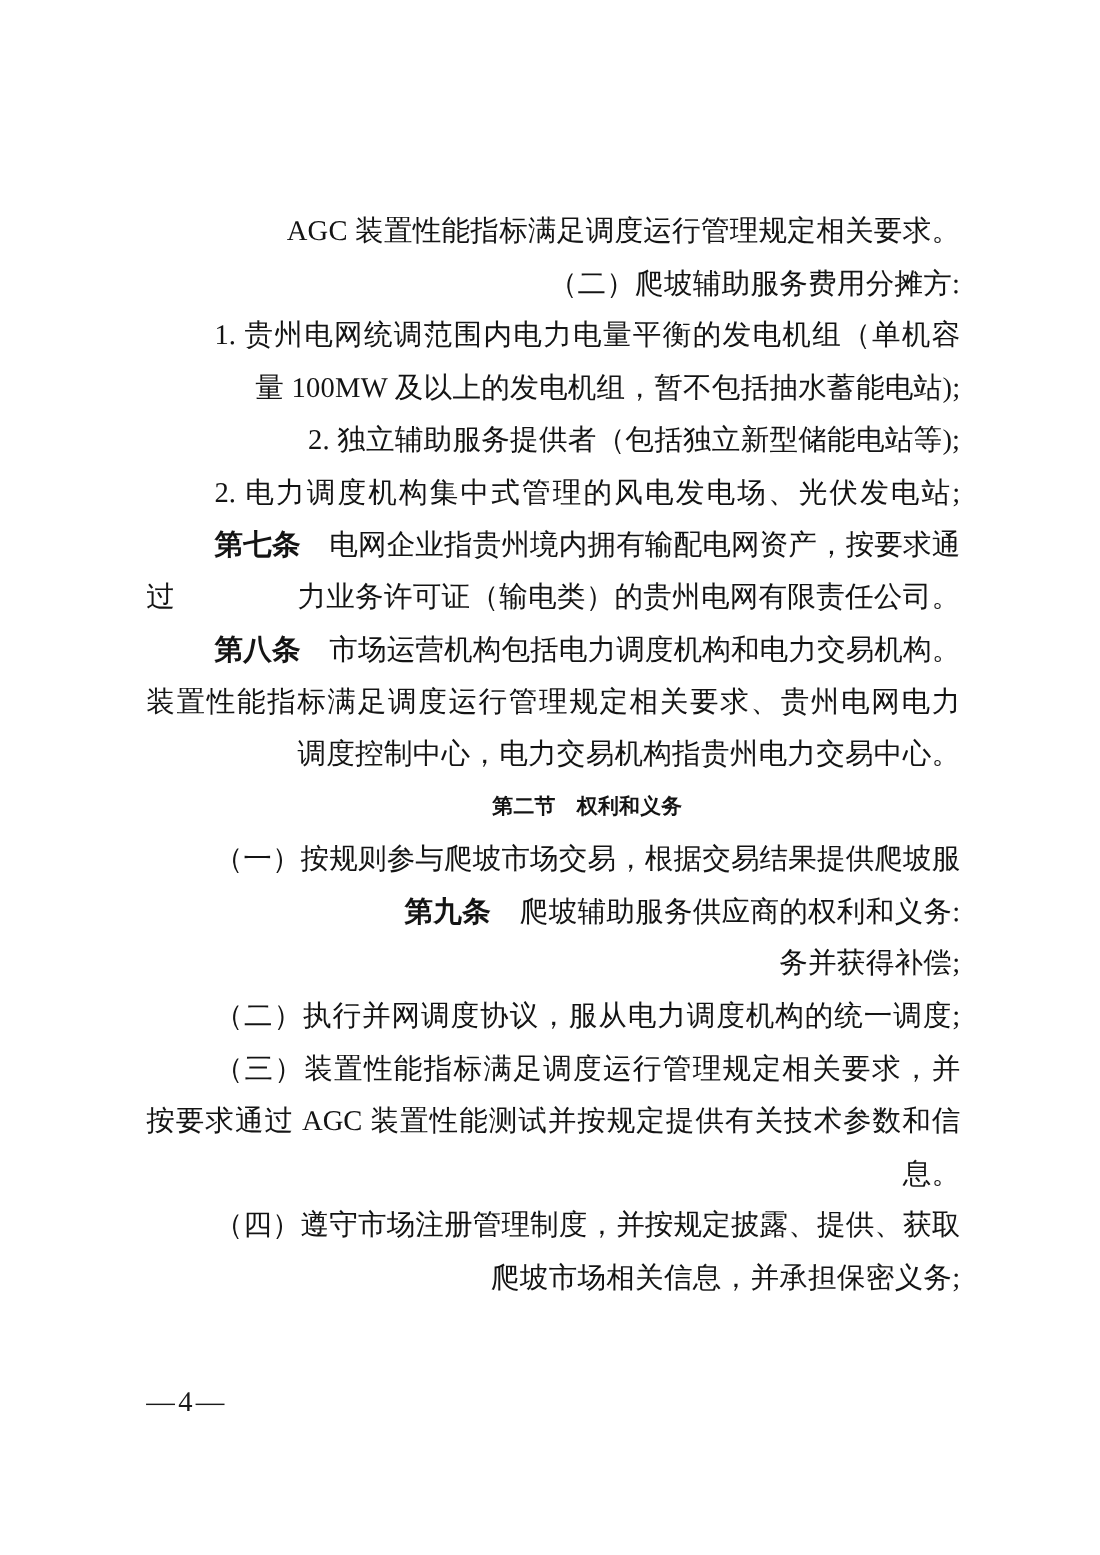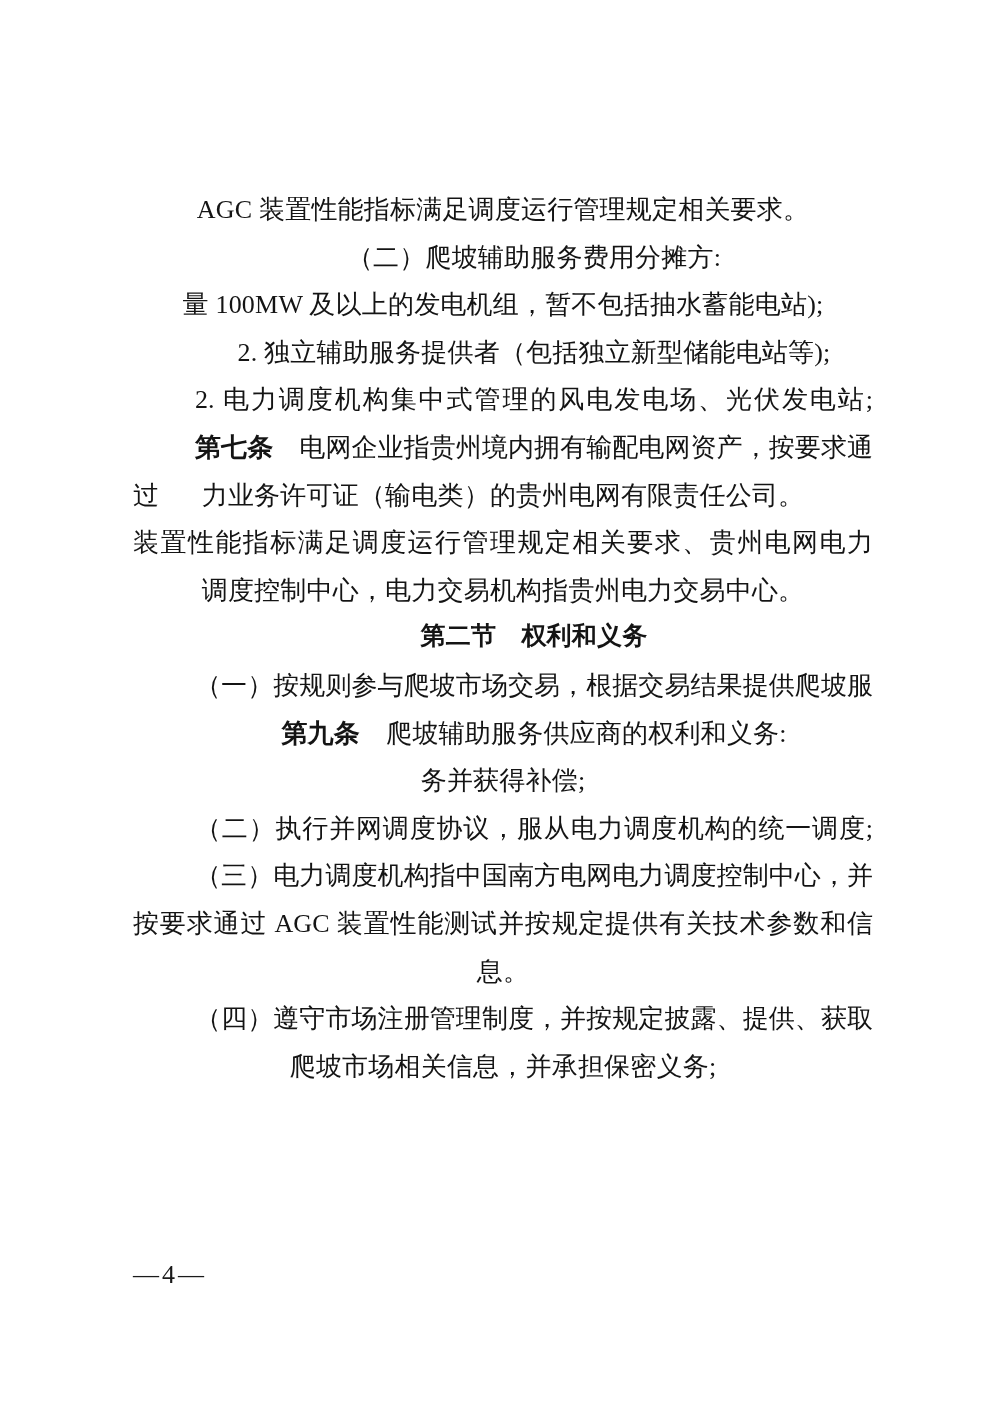--- a/index.html
+++ b/index.html
@@ -17,66 +17,67 @@
     position: absolute;
     left: 133px;
     top: 186px;
     width: 740px;
   }
   .line {
     font-size: 26px;
     height: 47.6px;
     line-height: 47.6px;
     white-space: nowrap;
-    text-align: center;
+    text-align: right;
     letter-spacing: 0.2px;
   }
   .line.justify {
     white-space: normal;
     text-align: justify;
     text-align-last: justify;
     text-justify: inter-character;
     letter-spacing: 0;
   }
   .line.indent { text-indent: 62px; }
   .line.center {
     text-align: right;
     text-align-last: center;
-    font-size: 25px;
-    font-family: Liberation Mono, monospace;
+    font-size: 19px;
   }
   .bold { font-weight: bold; }
   .page-number {
     position: absolute;
     left: 133px;
     top: 1260px;
     font-size: 26px;
     line-height: 30px;
     letter-spacing: 3px;
     color: #1a1a1a;
   }
 </style>
 </head>
 <body>
 
 <div class="doc-body">
     <div class="line"><span>AGC 装置性能指标满足调度运行管理规定相关要求。</span></div>
     <div class="line indent"><span>（二）爬坡辅助服务费用分摊方:</span></div>
+    <div class="line justify indent"><span>1. 贵州电网统调范围内电力电量平衡的发电机组（单机容</span></div>
     <div class="line"><span>量 100MW 及以上的发电机组，暂不包括抽水蓄能电站);</span></div>
     <div class="line indent"><span>2. 独立辅助服务提供者（包括独立新型储能电站等);</span></div>
     <div class="line justify indent"><span>2. 电力调度机构集中式管理的风电发电场、光伏发电站;</span></div>
     <div class="line justify indent"><span class="bold">第七条</span><span>　电网企业指贵州境内拥有输配电网资产，按要求通过</span></div>
     <div class="line"><span>力业务许可证（输电类）的贵州电网有限责任公司。</span></div>
+    <div class="line justify indent"><span class="bold">第八条</span><span>　市场运营机构包括电力调度机构和电力交易机构。</span></div>
     <div class="line justify"><span>装置性能指标满足调度运行管理规定相关要求、贵州电网电力</span></div>
     <div class="line"><span>调度控制中心，电力交易机构指贵州电力交易中心。</span></div>
     <div class="line indent center"><span class="bold">第二节　权利和义务</span></div>
     <div class="line justify indent"><span>（一）按规则参与爬坡市场交易，根据交易结果提供爬坡服</span></div>
     <div class="line indent"><span class="bold">第九条</span><span>　爬坡辅助服务供应商的权利和义务:</span></div>
     <div class="line"><span>务并获得补偿;</span></div>
     <div class="line justify indent"><span>（二）执行并网调度协议，服从电力调度机构的统一调度;</span></div>
-    <div class="line justify indent"><span>（三）电力调度机构指中国南方电网电力调度控制中心，并</span></div>
+    <div class="line justify indent"><span>（三）装置性能指标满足调度运行管理规定相关要求，并</span></div>
     <div class="line justify"><span>按要求通过 AGC 装置性能测试并按规定提供有关技术参数和信</span></div>
     <div class="line"><span>息。</span></div>
     <div class="line justify indent"><span>（四）遵守市场注册管理制度，并按规定披露、提供、获取</span></div>
     <div class="line"><span>爬坡市场相关信息，并承担保密义务;</span></div>
   </div>
 
 <div class="page-number">—4—</div>
 
 </body></html>

